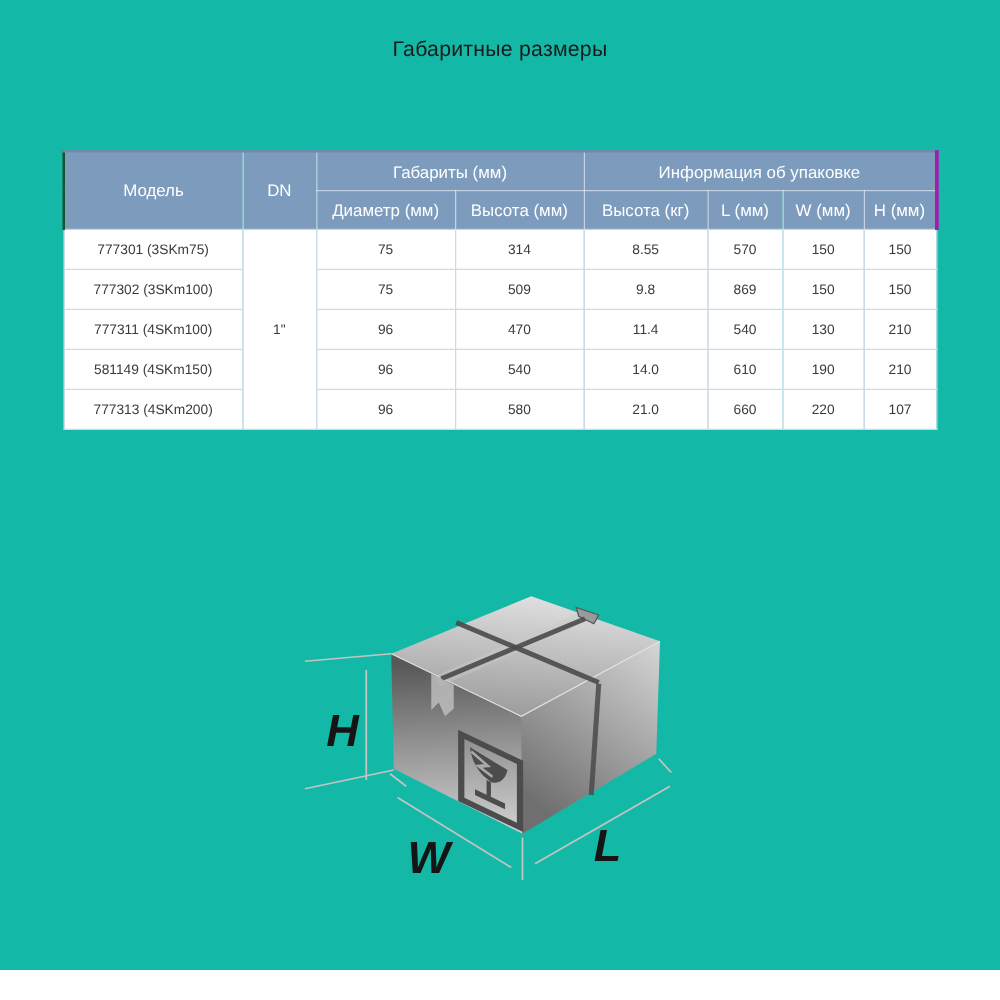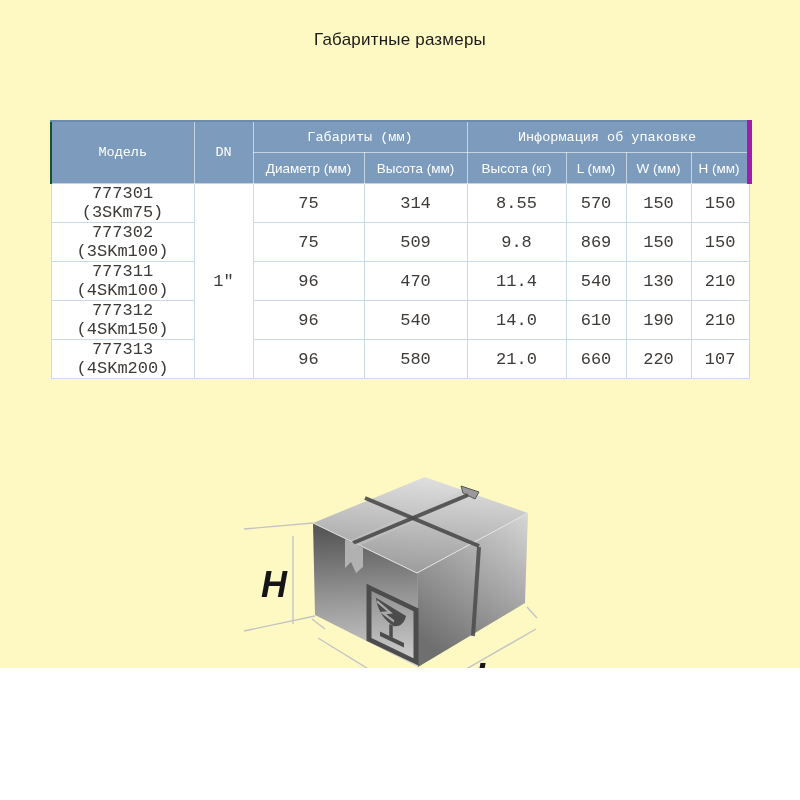--- a/index.html
+++ b/index.html
@@ -1,38 +1,38 @@
 <!DOCTYPE html>
 <html><head>
 <meta charset="utf-8">
 <style>
   html,body{margin:0;padding:0;}
   .page{
-    position:relative;width:800px;height:668px;background:#fef9c3;
+    position:relative;width:800px;height:776px;background:#14b8a6;
     font-family:"Liberation Sans",sans-serif;overflow:hidden;
   }
   .page-title{
     position:absolute;top:30px;left:0;width:100%;text-align:center;
     font-size:17px;color:#1a1a1a;letter-spacing:.2px;
   }
   table.spec{
     position:absolute;left:50px;top:120px;width:698px;
     border-collapse:collapse;table-layout:fixed;
   }
   table.spec th{
     background:#7d9bbc;color:#ffffff;font-weight:normal;font-size:13.5px;
     border:1px solid rgba(255,255,255,.55);height:30px;padding:0;
     text-align:center;vertical-align:middle;
   }
-  table.spec thead tr:first-child th{border-top:2px solid #6d8cad;font-family:Liberation Mono, monospace;}
+  table.spec thead tr:first-child th{border-top:2px solid #6d8cad;}
   table.spec th.edge-l{border-left:2px solid #14532d;}
-  table.spec th.edge-r{border-right:5px solid #a21caf;margin-left:15px;}
+  table.spec th.edge-r{border-right:3px solid #a21caf;margin-left:15px;}
   table.spec td{
     border:1px solid #c9dae8;background:#ffffff;height:31px;padding:0;
-    text-align:center;vertical-align:middle;font-size:17px;color:#3d3a37;font-family:Liberation Mono, monospace;
+    text-align:center;vertical-align:middle;font-size:11px;color:#3d3a37;
   }
   td.dn-cell{font-size:14.5px;}
   svg text.dim-label{
     font-family:"Liberation Sans",sans-serif;font-weight:bold;font-style:italic;
     font-size:36px;fill:#151515;
   }
 </style>
 </head>
 <body>
 
@@ -90,21 +90,21 @@
       <tr>
         <td>777311 (4SKm100)</td>
         <td>96</td>
         <td>470</td>
         <td>11.4</td>
         <td>540</td>
         <td>130</td>
         <td>210</td>
       </tr>
       <tr>
-        <td>777312 (4SKm150)</td>
+        <td>581149 (4SKm150)</td>
         <td>96</td>
         <td>540</td>
         <td>14.0</td>
         <td>610</td>
         <td>190</td>
         <td>210</td>
       </tr>
       <tr>
         <td>777313 (4SKm200)</td>
         <td>96</td>

